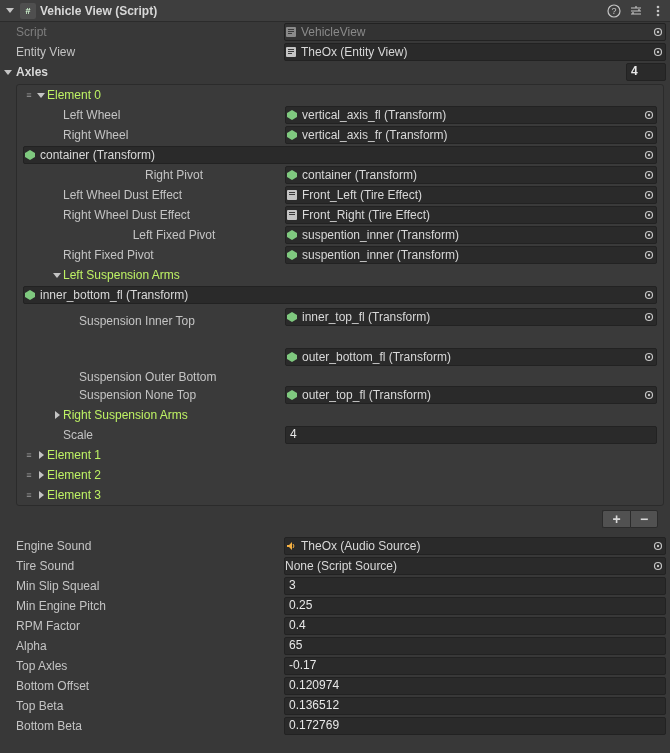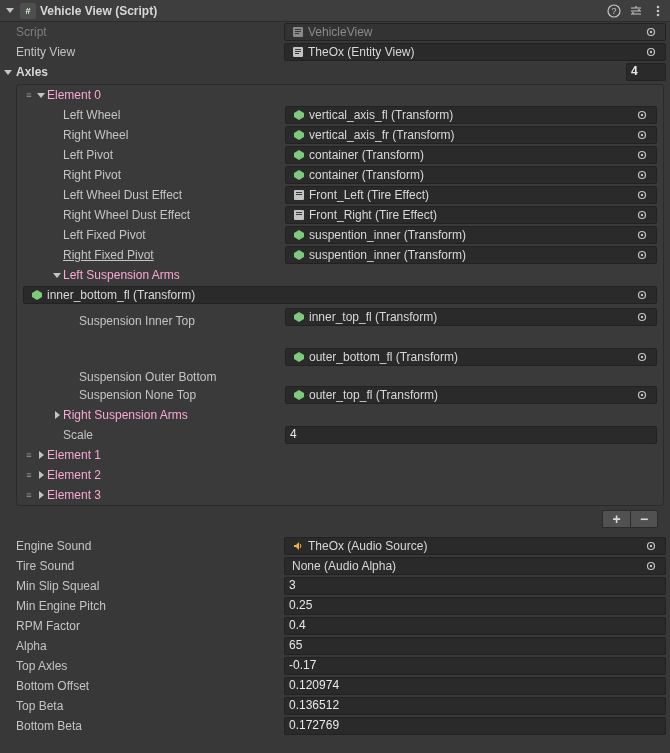--- a/index.html
+++ b/index.html
@@ -73,21 +73,21 @@
   }
   
   .obj-field {
     flex: 1;
     height: 18px;
     background: #2a2a2a;
     border: 1px solid #222;
     border-radius: 2px;
     display: flex;
     align-items: center;
-    padding: 0 7px;
+    padding: 0 0;
     color: #d8d8d8;
     position: relative;
     justify-content: center;
   }
   .obj-field.readonly { background: #333333; color: #8a8a8a; }
   .obj-field .dot {
     margin-left: auto;
     width: 14px; height: 14px;
     display: flex; align-items: center; justify-content: center;
     color: #c4c4c4;
@@ -140,21 +140,21 @@
   .tri-right {
     border-top: 4px solid transparent;
     border-bottom: 4px solid transparent;
     border-left: 5px solid #c4c4c4;
   }
   .element-label {
     display: flex;
     align-items: center;
     gap: 6px;
     flex:1;
-    color:#f9a8d4;
+    color:#bef264;
   }
   
   .axles-box {
     margin: 2px 6px 2px 16px;
     border: 1px solid #2b2b2b;
     border-radius: 3px;
     background: #3a3a3a;
   }
   .axles-box .row { padding-left: 6px; padding-right:6px;}
   .axles-box .label-col { width: 262px; }
@@ -308,39 +308,38 @@
             <svg width="12" height="12" viewBox="0 0 12 12">
               <circle cx="6" cy="6" r="3.5" fill="none" stroke="#c4c4c4" stroke-width="1.2"></circle>
               <circle cx="6" cy="6" r="1.2" fill="#c4c4c4"></circle>
             </svg>
           </span>
     </div>
       </div>
   </div>
 
   <div class="row">
-    <div class="label-col" style="padding-left:40px;">Left Pivot</div>
     <div class="val-col">
         <div class="obj-field">
       <svg class="obj-icon" viewBox="0 0 12 12">
             <path d="M6 1l5 3v4l-5 3-5-3V4z" fill="#7fc97f"></path>
           </svg>
       <span>container (Transform)</span>
       <span class="dot">
             <svg width="12" height="12" viewBox="0 0 12 12">
               <circle cx="6" cy="6" r="3.5" fill="none" stroke="#c4c4c4" stroke-width="1.2"></circle>
               <circle cx="6" cy="6" r="1.2" fill="#c4c4c4"></circle>
             </svg>
           </span>
     </div>
       </div>
   </div>
 
   <div class="row">
-    <div class="label-col" style="padding-left:40px;">Right Pivot</div>
+    <div class="label-col" style="padding-left:40px;text-align:center;">Right Pivot</div>
     <div class="val-col">
         <div class="obj-field">
       <svg class="obj-icon" viewBox="0 0 12 12">
             <path d="M6 1l5 3v4l-5 3-5-3V4z" fill="#7fc97f"></path>
           </svg>
       <span>container (Transform)</span>
       <span class="dot">
             <svg width="12" height="12" viewBox="0 0 12 12">
               <circle cx="6" cy="6" r="3.5" fill="none" stroke="#c4c4c4" stroke-width="1.2"></circle>
               <circle cx="6" cy="6" r="1.2" fill="#c4c4c4"></circle>
@@ -384,39 +383,39 @@
             <svg width="12" height="12" viewBox="0 0 12 12">
               <circle cx="6" cy="6" r="3.5" fill="none" stroke="#c4c4c4" stroke-width="1.2"></circle>
               <circle cx="6" cy="6" r="1.2" fill="#c4c4c4"></circle>
             </svg>
           </span>
     </div>
       </div>
   </div>
 
   <div class="row">
-    <div class="label-col" style="padding-left:40px;">Left Fixed Pivot</div>
+    <div class="label-col" style="padding-left:40px;text-align:center;">Left Fixed Pivot</div>
     <div class="val-col">
         <div class="obj-field">
       <svg class="obj-icon" viewBox="0 0 12 12">
             <path d="M6 1l5 3v4l-5 3-5-3V4z" fill="#7fc97f"></path>
           </svg>
       <span>suspention_inner (Transform)</span>
       <span class="dot">
             <svg width="12" height="12" viewBox="0 0 12 12">
               <circle cx="6" cy="6" r="3.5" fill="none" stroke="#c4c4c4" stroke-width="1.2"></circle>
               <circle cx="6" cy="6" r="1.2" fill="#c4c4c4"></circle>
             </svg>
           </span>
     </div>
       </div>
   </div>
 
   <div class="row">
-    <div class="label-col" style="padding-left:40px;text-decoration:underline;">Right Fixed Pivot</div>
+    <div class="label-col" style="padding-left:40px;">Right Fixed Pivot</div>
     <div class="val-col">
         <div class="obj-field">
       <svg class="obj-icon" viewBox="0 0 12 12">
             <path d="M6 1l5 3v4l-5 3-5-3V4z" fill="#7fc97f"></path>
           </svg>
       <span>suspention_inner (Transform)</span>
       <span class="dot">
             <svg width="12" height="12" viewBox="0 0 12 12">
               <circle cx="6" cy="6" r="3.5" fill="none" stroke="#c4c4c4" stroke-width="1.2"></circle>
               <circle cx="6" cy="6" r="1.2" fill="#c4c4c4"></circle>
@@ -559,21 +558,21 @@
             <circle cx="6" cy="6" r="1.2" fill="#c4c4c4"></circle>
           </svg>
         </span>
   </div>
     </div>
 </div>
 <div class="row">
   <div class="label-col">Tire Sound</div>
   <div class="val-col">
       <div class="obj-field">
-    <span>None (Audio Alpha)</span>
+    <span>None (Script Source)</span>
     <span class="dot">
           <svg width="12" height="12" viewBox="0 0 12 12">
             <circle cx="6" cy="6" r="3.5" fill="none" stroke="#c4c4c4" stroke-width="1.2"></circle>
             <circle cx="6" cy="6" r="1.2" fill="#c4c4c4"></circle>
           </svg>
         </span>
   </div>
     </div>
 </div>
 <div class="row">

